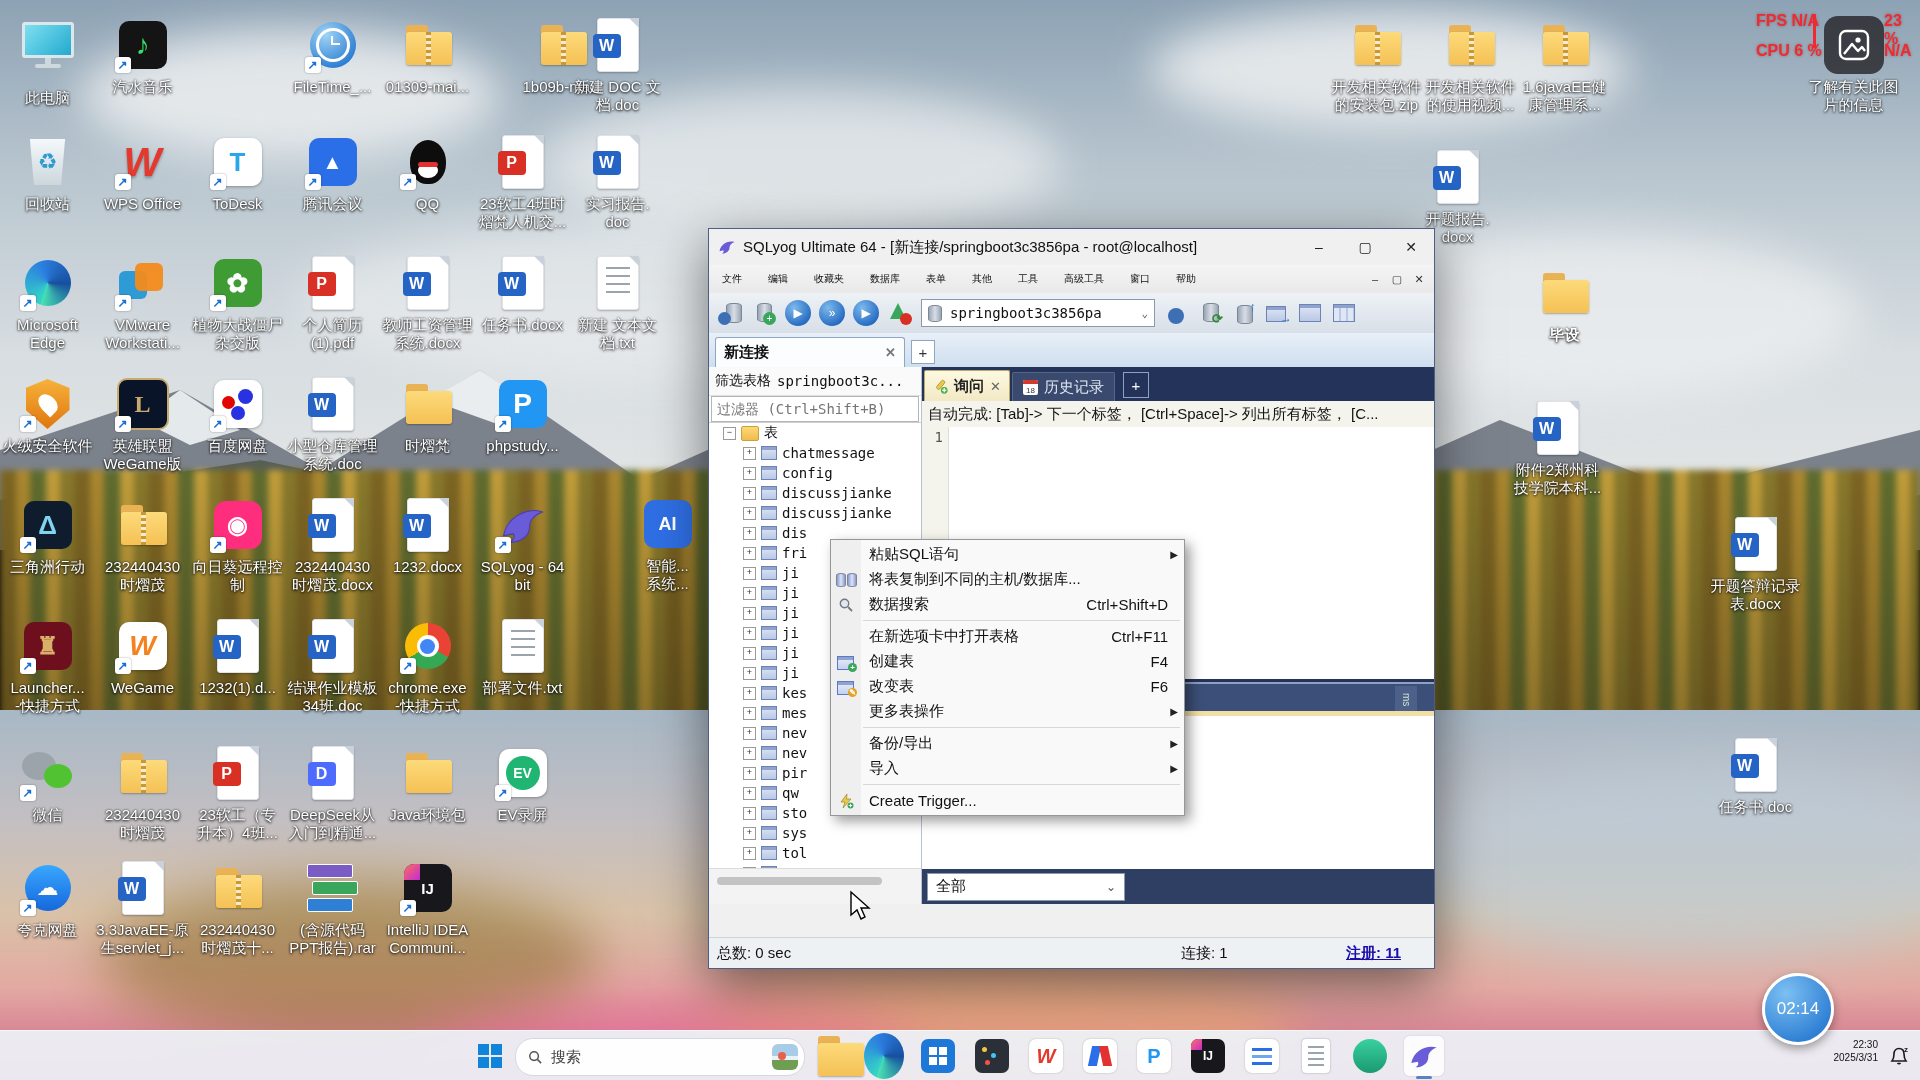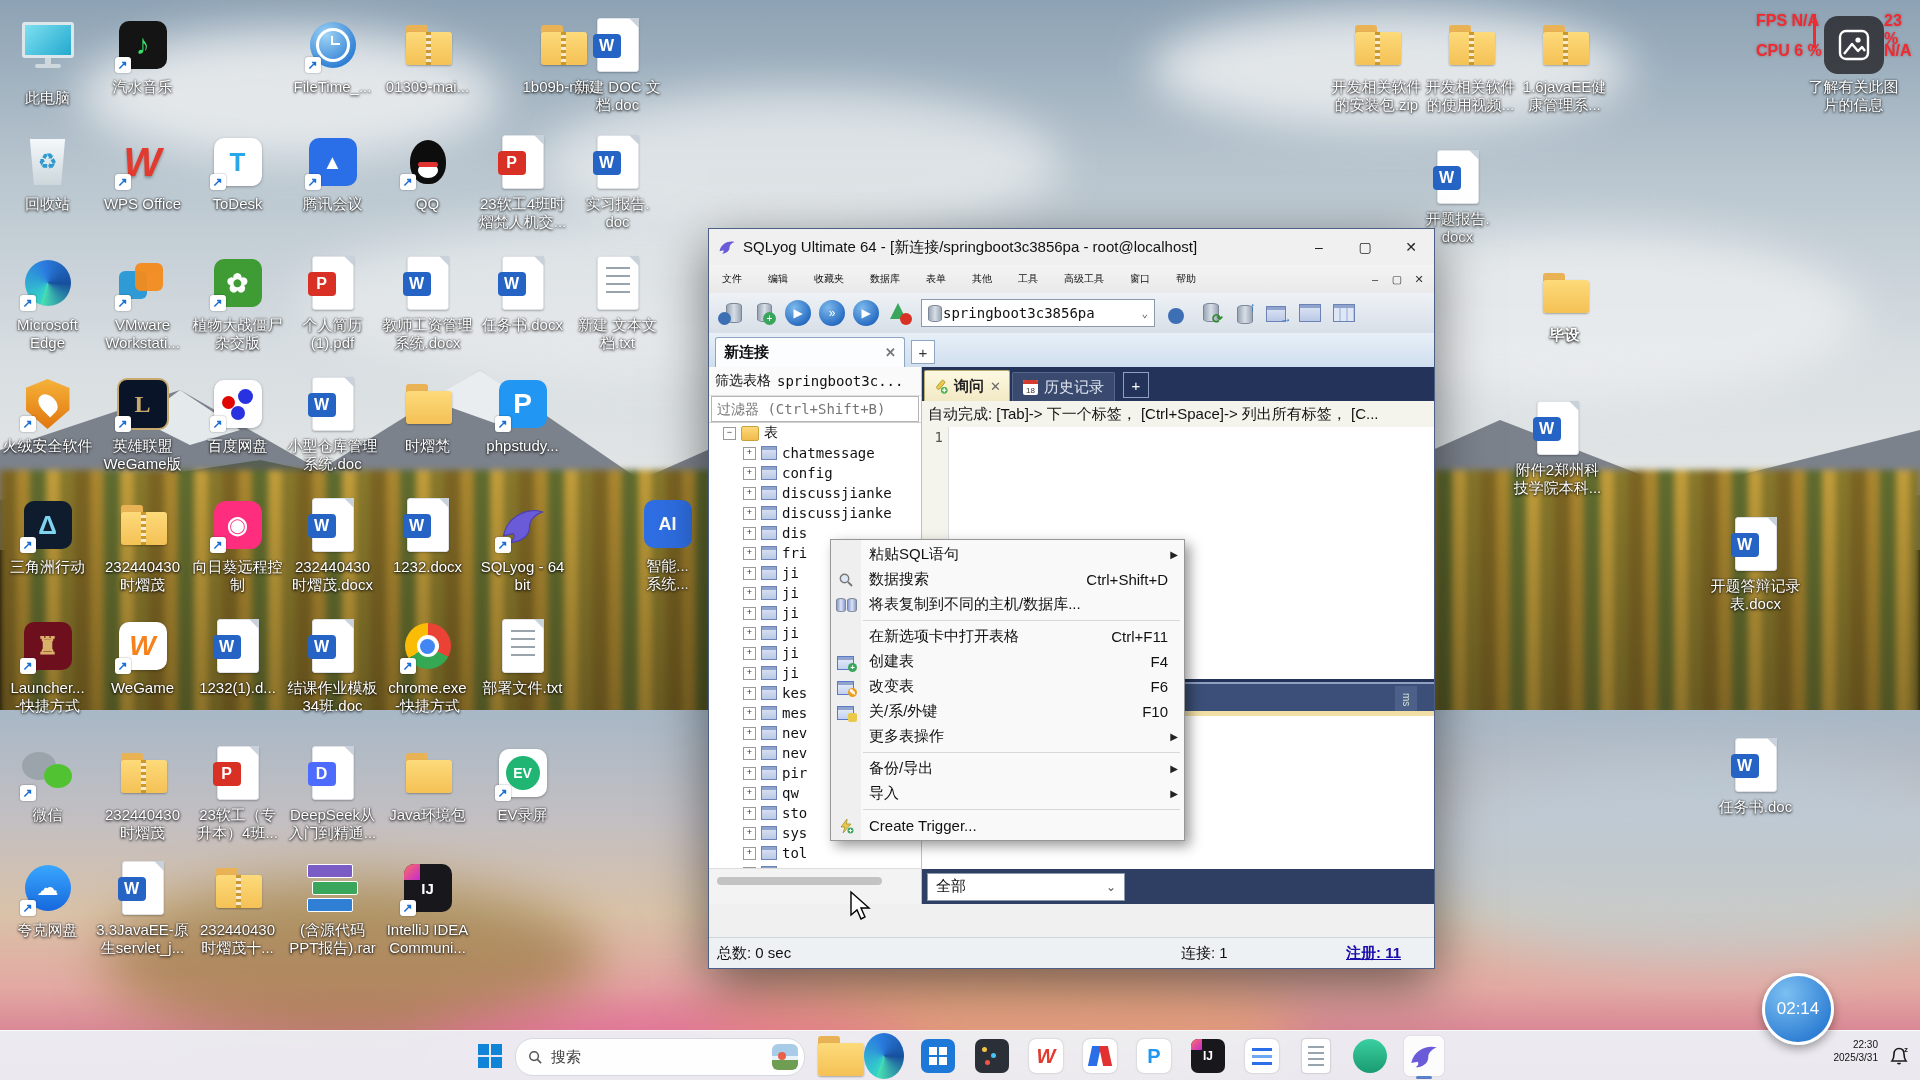--- a/index.html
+++ b/index.html
@@ -56,21 +56,21 @@
   #menubar{position:absolute;left:0;top:36px;right:0;height:28px;display:flex;align-items:center;
     background:linear-gradient(#f4f4f4,#e9e9e9);border-bottom:1px solid #d2d2d2;}
   .mitem{padding:0 13px;font-size:10px;color:#111;height:28px;display:flex;align-items:center;}
   .mdi{width:22px;height:22px;display:flex;align-items:center;justify-content:center;font-size:11px;color:#333;}
   #toolbar{position:absolute;left:0;top:64px;right:0;height:40px;display:flex;align-items:center;gap:6px;
     background:linear-gradient(#eef2f6,#d8dfe8);border-bottom:1px solid #bcc6d2;padding-left:6px;}
   .tbtn{width:30px;height:30px;display:flex;align-items:center;justify-content:center;}
   .bluecirc{width:26px;height:26px;border-radius:50%;color:#fff;display:flex;align-items:center;justify-content:center;
     background:radial-gradient(circle at 35% 30%,#7db9ec,#2a6fc4 70%,#1c4f96);font-size:12px;}
   #dbcombo{height:26px;min-width:220px;background:#fff;border:1px solid #8a99ac;display:flex;align-items:center;
-    padding:0 6px;gap:1px;font-family:"DejaVu Sans Mono",monospace;font-size:14px;color:#111;}
+    padding:0 6px;gap:8px;font-family:"DejaVu Sans Mono",monospace;font-size:14px;color:#111;}
   #dbcombo .chev{margin-left:auto;color:#555;font-size:11px;}
   .cyl{width:12px;height:15px;background:linear-gradient(90deg,#9aa6b5,#d8dee7,#9aa6b5);border-radius:6px/3px;border:1px solid #7b8796;}
   #sessstrip{position:absolute;left:0;top:104px;right:0;height:34px;background:linear-gradient(#e8f0f8,#cfdeee);
     border-bottom:1px solid #9fb4cc;display:flex;align-items:flex-end;padding-left:6px;gap:6px;}
   #sesstab{width:172px;height:29px;background:#fbfdff;border:1px solid #8fa6c2;border-bottom:none;border-radius:3px 3px 0 0;
     display:flex;align-items:center;padding:0 8px;font-weight:bold;font-size:15px;color:#111;}
   #sesstab .x{margin-left:auto;color:#777;font-size:13px;}
   .plusbox{width:22px;height:22px;background:#fff;border:1px solid #8fa6c2;display:flex;align-items:center;justify-content:center;
     font-size:15px;color:#333;margin-bottom:3px;}
   
@@ -1041,37 +1041,37 @@
   </div>
 
   <div id="ctx">
       <div class="ctxrow">
         <span class="gut"></span>
         <span class="lab">粘贴SQL语句</span>
         <span class="arr">▶</span>
       </div>
       <div class="ctxrow">
         <span class="gut">
+          <div style="display:flex;gap:1px;">
+            <div class="cyl" style="width:8px;height:12px;background:linear-gradient(90deg,#8a9ad0,#dde3f5,#8a9ad0);"></div>
+            <div class="cyl" style="width:8px;height:12px;background:linear-gradient(90deg,#8a9ad0,#dde3f5,#8a9ad0);"></div>
+          </div>
+        </span>
+        <span class="lab">将表复制到不同的主机/数据库...</span>
+      </div>
+      <div class="ctxrow">
+        <span class="gut">
           <svg width="16" height="16" viewBox="0 0 16 16">
             <circle cx="6.5" cy="6.5" r="4.2" fill="#dce8f5" stroke="#777" stroke-width="1.4"></circle>
             <line x1="10" y1="10" x2="14" y2="14" stroke="#777" stroke-width="1.8"></line>
           </svg>
         </span>
         <span class="lab">数据搜索</span>
         <span class="sc">Ctrl+Shift+D</span>
       </div>
-      <div class="ctxrow">
-        <span class="gut">
-          <div style="display:flex;gap:1px;">
-            <div class="cyl" style="width:8px;height:12px;background:linear-gradient(90deg,#8a9ad0,#dde3f5,#8a9ad0);"></div>
-            <div class="cyl" style="width:8px;height:12px;background:linear-gradient(90deg,#8a9ad0,#dde3f5,#8a9ad0);"></div>
-          </div>
-        </span>
-        <span class="lab">将表复制到不同的主机/数据库...</span>
-      </div>
       <div class="ctxsep"></div>
       <div class="ctxrow">
         <span class="gut"></span>
         <span class="lab">在新选项卡中打开表格</span>
         <span class="sc">Ctrl+F11</span>
       </div>
       <div class="ctxrow">
         <span class="gut">
           <div class="mi16">
             <div class="mtbl"></div>
@@ -1083,30 +1083,20 @@
       </div>
       <div class="ctxrow">
         <span class="gut">
           <div class="mi16">
             <div class="mtbl"></div>
             <div class="mdot" style="background:#e8a020;">✎</div>
           </div>
         </span>
         <span class="lab">改变表</span>
         <span class="sc">F6</span>
-      </div>
-      <div class="ctxrow">
-        <span class="gut">
-          <div class="mi16">
-            <div class="mtbl"></div>
-            <div class="mdot" style="background:#e8c94a;border-radius:2px;"></div>
-          </div>
-        </span>
-        <span class="lab">关/系/外键</span>
-        <span class="sc">F10</span>
       </div>
       <div class="ctxrow">
         <span class="gut"></span>
         <span class="lab">更多表操作</span>
         <span class="arr">▶</span>
       </div>
       <div class="ctxsep"></div>
       <div class="ctxrow">
         <span class="gut"></span>
         <span class="lab">备份/导出</span>

